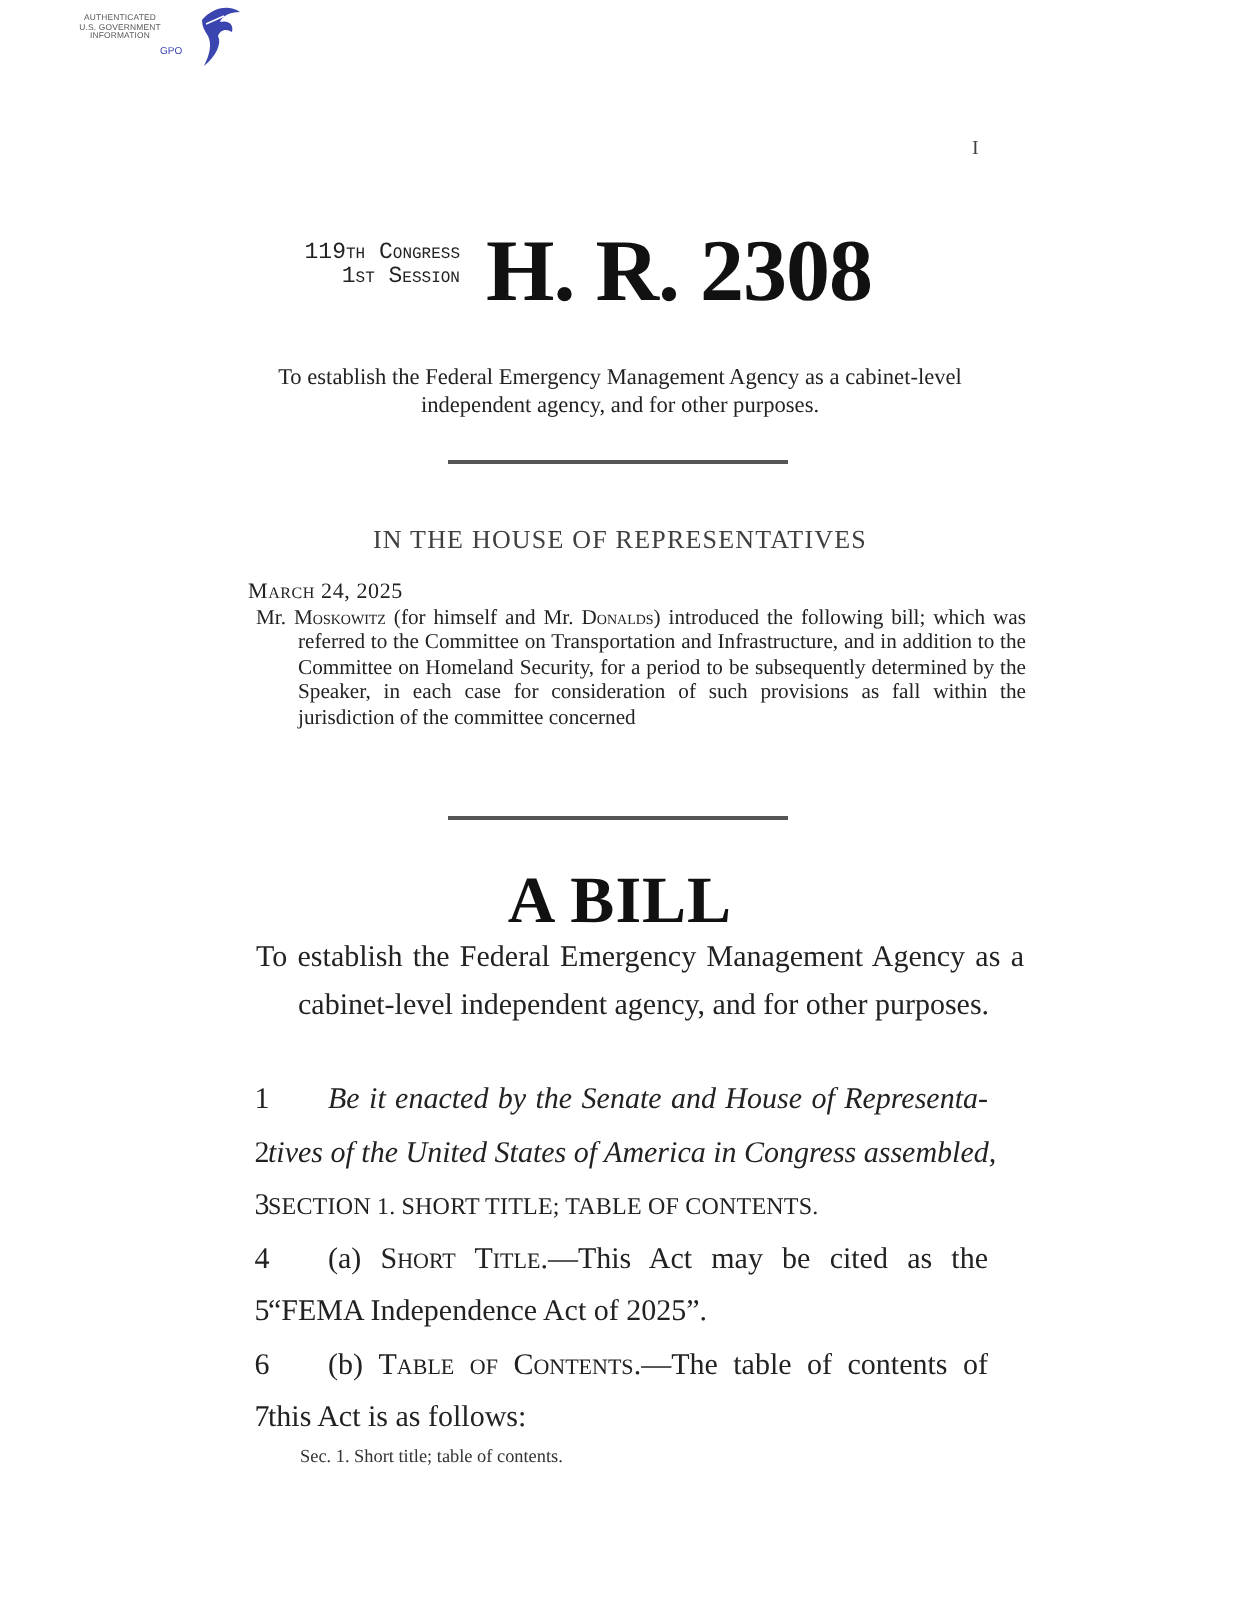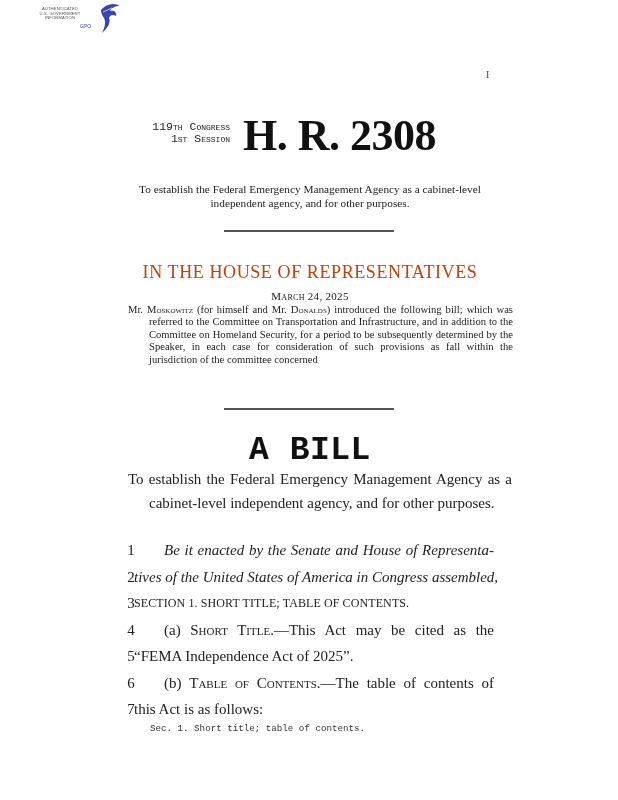--- a/index.html
+++ b/index.html
@@ -15,40 +15,40 @@
     .congress { left: 120px; top: 121px; width: 110px; text-align: right;
                 font-family: Liberation Mono, monospace; font-size: 11.5px; line-height: 12px; color: #222; font-variant: small-caps; }
     .bill-number { left: 243px; top: 111px; font-family: "Liberation Serif", serif; font-weight: bold; font-size: 44px;
                    line-height: 50px; color: #111; letter-spacing: -0.5px; }
     .purpose { left: 124px; top: 183px; width: 372px; text-align: center; font-family: "Liberation Serif", serif;
                font-size: 11.3px; line-height: 13.5px; color: #222; }
     .rule { height: 2px; background: #555; }
     .rule1 { left: 224px; top: 230px; width: 170px; }
     .rule2 { left: 224px; top: 408px; width: 170px; }
     .house { left: 124px; top: 262px; width: 372px; text-align: center; font-family: "Liberation Serif", serif;
-             font-size: 18px; letter-spacing: 0.6px; color: #c2410c; }
-    .date { left: 124px; top: 290px; width: 372px; text-align: center; font-family: "Liberation Serif", serif;
+             font-size: 13px; letter-spacing: 0.6px; color: #404040; }
+    .date { left: 124px; top: 290px; width: 372px; font-family: "Liberation Serif", serif;
             font-size: 11px; color: #222; font-variant: small-caps; letter-spacing: 0.3px; }
     .intro { left: 128px; top: 304px; width: 364px; font-family: "Liberation Serif", serif; font-size: 10.6px;
              line-height: 12.4px; color: #222; text-align: justify; padding-left: 21px; text-indent: -21px; }
     .sc { font-variant: small-caps; }
-    .a-bill { left: 124px; top: 433px; width: 372px; text-align: center; font-family: Liberation Mono, monospace;
+    .a-bill { left: 124px; top: 433px; width: 372px; text-align: center; font-family: Liberation Serif, serif;
               font-weight: bold; font-size: 33px; line-height: 36px; color: #111; letter-spacing: 0.5px; }
     .title-para { left: 128px; top: 468px; width: 363px; font-family: "Liberation Serif", serif; font-size: 15px;
                   line-height: 23.5px; color: #222; text-align: justify; padding-left: 21px; text-indent: -21px; }
     .lines { left: 124px; top: 537px; width: 370px; }
     .line { position: relative; height: 26.5px; font-family: "Liberation Serif", serif; font-size: 15px; line-height: 26.5px;
             color: #222; }
     .ln { position: absolute; left: 0; width: 14px; text-align: center; }
     .lt { position: absolute; left: 10px; right: 0; white-space: nowrap; }
     .lt.just { text-align: justify; text-align-last: justify; }
     .lt.indent { padding-left: 30px; }
     .it { font-style: italic; }
     .sec-head { font-family: "Liberation Serif", serif; font-weight: normal; font-size: 12px; letter-spacing: 0.1px; }
-    .toc { left: 150px; top: 723px; font-family: Liberation Mono, monospace; font-size: 9.2px; color: #333; text-align: right; }
+    .toc { left: 150px; top: 723px; font-family: Liberation Serif, serif; font-size: 9.2px; color: #333; text-align: right; }
   </style>
 </head>
 <body>
 
 <div class="abs gpo-logo">
   <div class="gpo-text">
     <div>AUTHENTICATED</div>
     <div>U.S. GOVERNMENT</div>
     <div>INFORMATION</div>
   </div>

